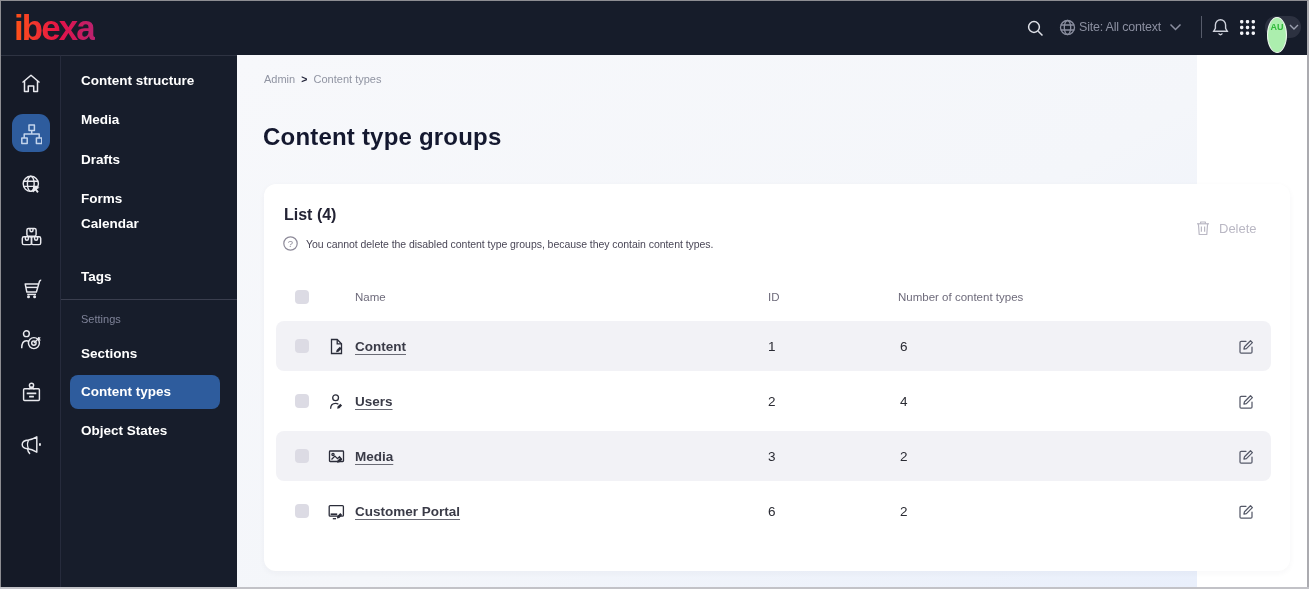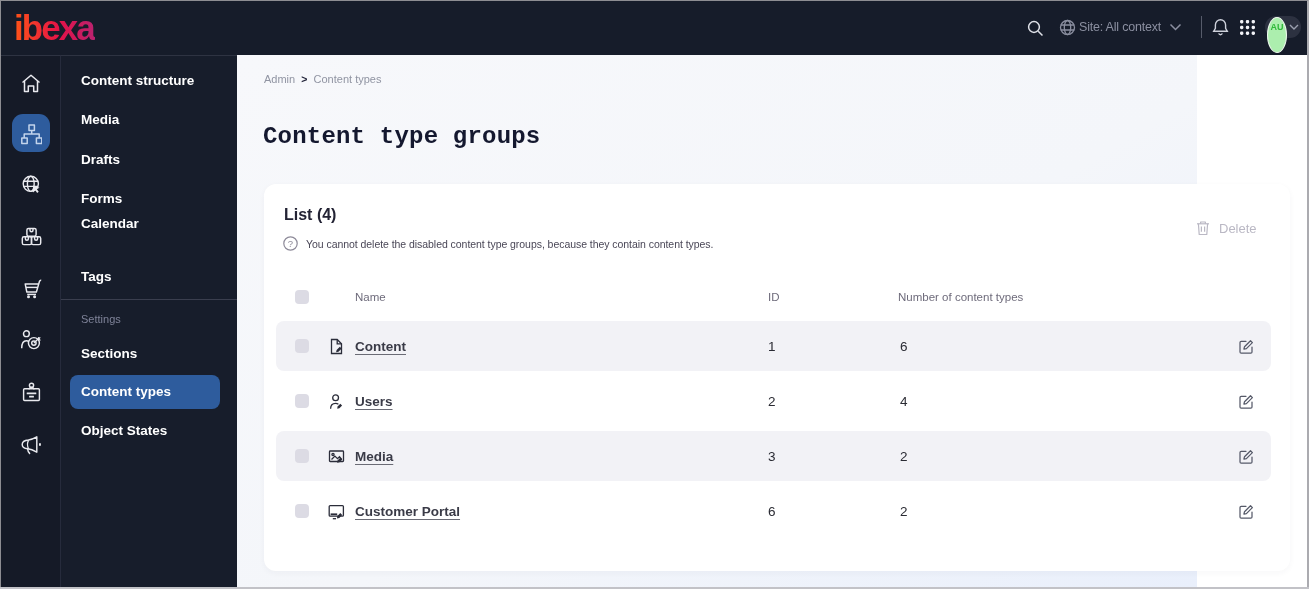--- a/index.html
+++ b/index.html
@@ -22,21 +22,21 @@
   #menubar { left:60px; top:55px; width:177px; height:532px; background:#171d2b; border-top:1px solid #2e3342; border-left:1px solid #262b3c; }
   #selsq { left:11px; top:58px; width:38px; height:38px; border-radius:11px; background:#2e5c9d; }
   .navitem { position:absolute; left:20px; color:#ffffff; font-size:13.5px; font-weight:bold; white-space:nowrap; }
   #menudivider { position:absolute; left:0px; top:243px; width:177px; height:1px; background:#3a3e4e; }
   #settingslbl { position:absolute; left:20px; top:257px; color:#7e8298; font-size:11px; }
   #selpill { position:absolute; left:9px; top:319px; width:150px; height:34px; border-radius:8px; background:#2e5c9d; }
   
   #main { left:237px; top:55px; width:960px; height:532px; background:linear-gradient(150deg,#f7f8fb 0%, #f4f6fa 55%, #e9effb 100%); }
   #breadcrumb { left:27px; top:18px; font-size:11px; color:#9094a2; }
   #bc-sep { color:#23253a; font-weight:bold; font-size:10.5px; }
-  #title { left:26px; top:68px; font-size:24px; font-weight:bold; color:#14182f; letter-spacing:0.2px;font-family:Liberation Mono, monospace; }
+  #title { left:26px; top:68px; font-size:24px; font-weight:bold; color:#14182f; letter-spacing:0.2px; }
   #createbtn { left:969px; top:20px; width:83px; height:39px; border-radius:10px; background:linear-gradient(100deg,#e60b48, #b81a68); color:#fff; font-size:13.5px; font-weight:bold; }
   #card { left:27px; top:129px; width:1026px; height:387px; background:#ffffff; border-radius:12px; box-shadow:0 2px 6px rgba(40,40,80,0.04); }
   
   #listhdr { left:20px; top:22px; font-size:16px; font-weight:bold; color:#232334; }
   #helptext { left:42px; top:54px; font-size:10.5px; color:#4a4757; letter-spacing:-0.05px; }
   #deletebtn { left:955px; top:37px; font-size:13px; color:#bab8c4; }
   .colhdr { position:absolute; font-size:11.5px; color:#6e6b7b; }
   .chk { position:absolute; left:31px; width:14px; height:14px; border-radius:4px; background:#dcdbe4; }
   .row { position:absolute; left:12px; width:995px; height:50px; border-radius:8px; }
   .gray { background:#f2f2f6; }

